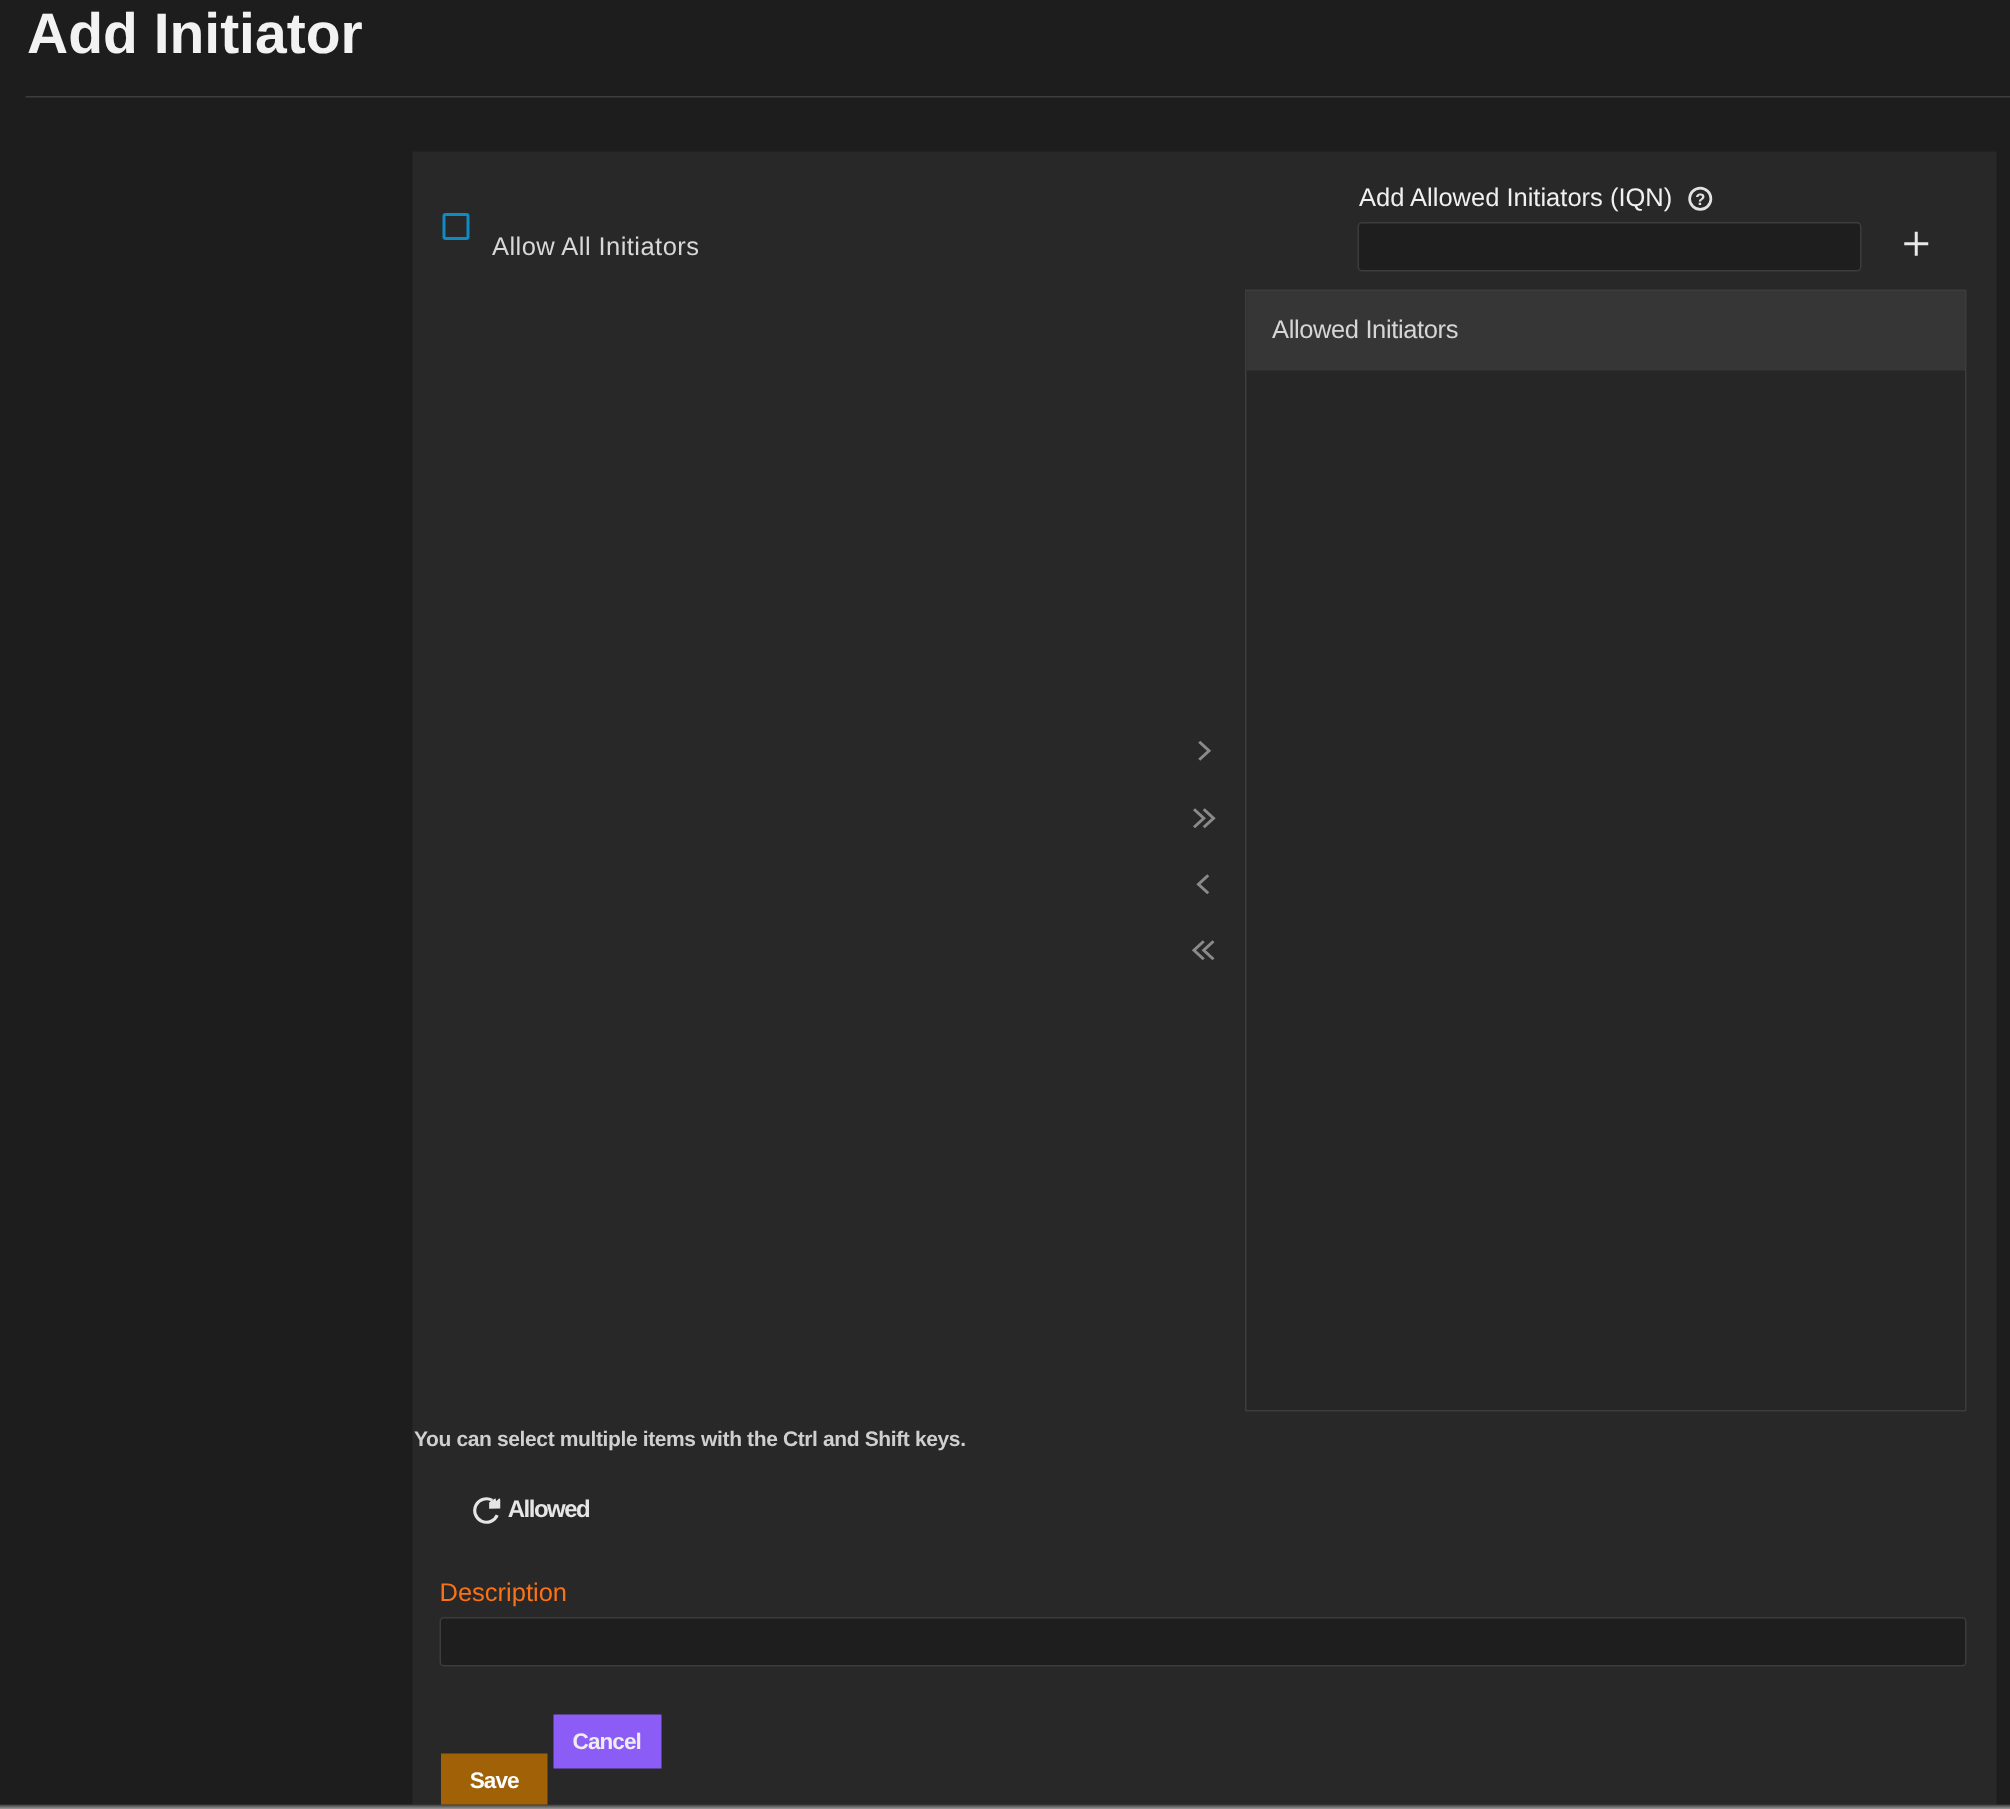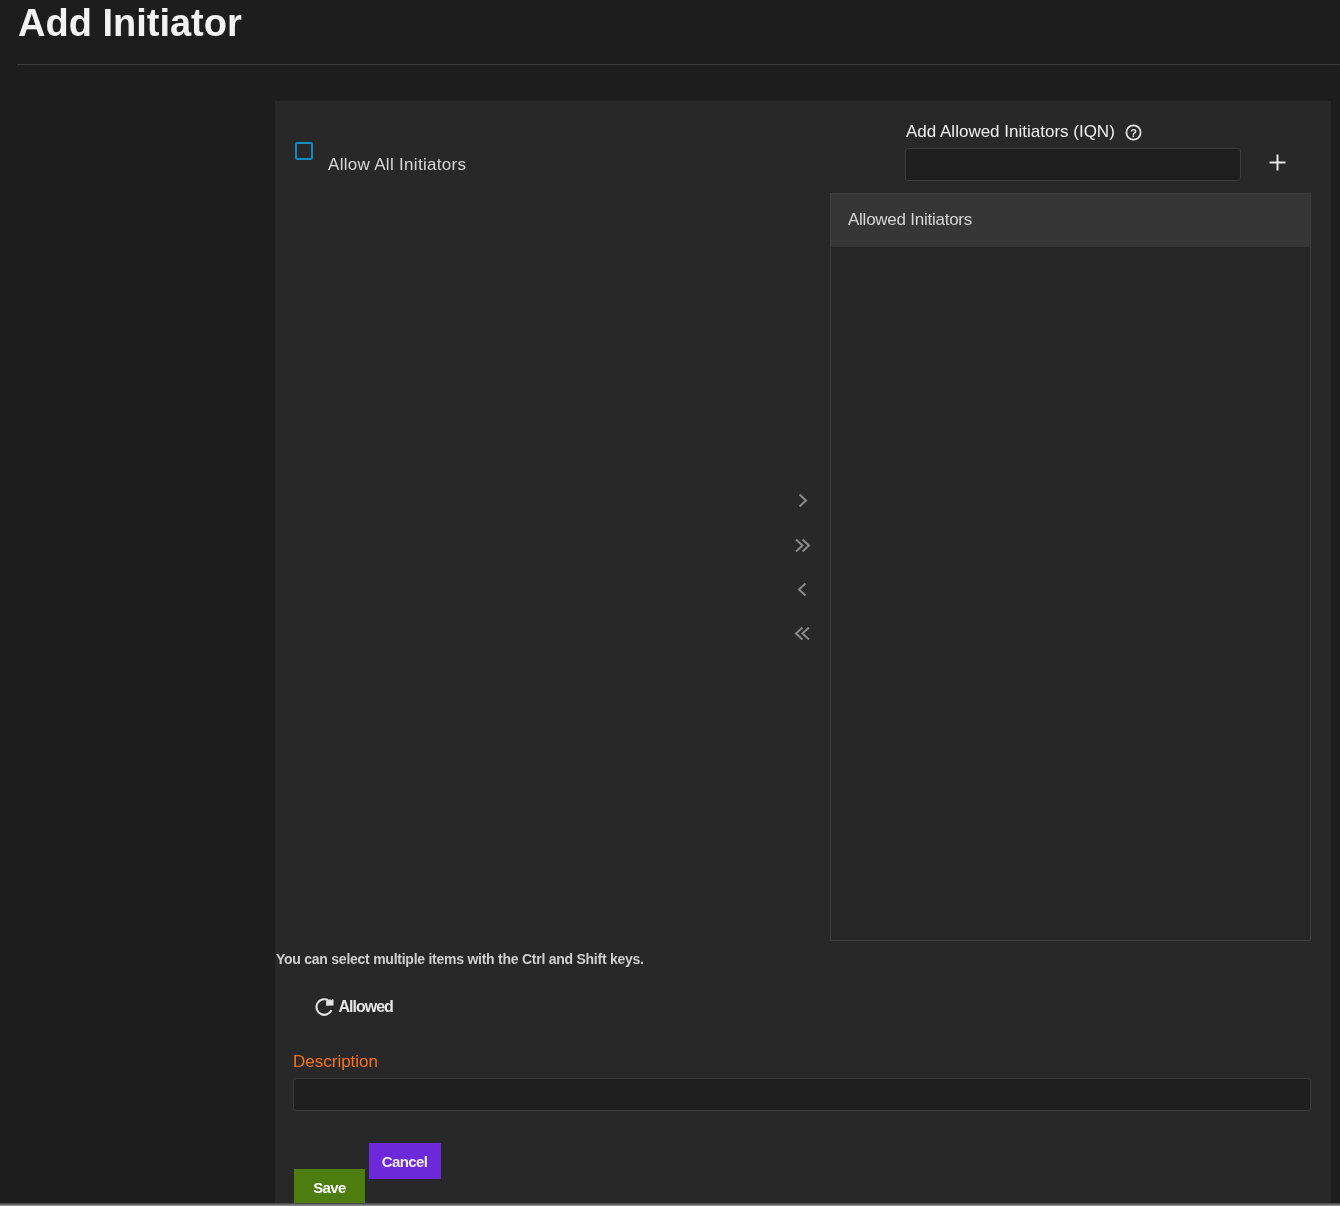--- a/index.html
+++ b/index.html
@@ -32,23 +32,23 @@
   .arr { position:absolute; left:794px; width:17px; height:17px; }
 
   #hint { left:276px; top:950.6px; font-size:14px; font-weight:bold; letter-spacing:-0.25px; color:#cfcfcf; }
 
   #refresh { left:314.5px; top:996.5px; height:21px; display:flex; align-items:center; }
   #refresh span { font-size:16px; font-weight:bold; letter-spacing:-1px; color:#e6e6e6; margin-left:5px; }
 
   #desclab { left:293px; top:1051.7px; font-size:17px; color:#f97316; }
   #descinput { left:293px; top:1077.5px; width:1018px; height:33px; background:#1e1e1e; border:1px solid #3c3c3c; border-radius:3px; }
 
-  #save { left:294px; top:1168.6px; width:71px; height:36px; background:#4d7c0f; color:#ffffff;
+  #save { left:294px; top:1168.6px; width:71px; height:36px; background:#a16207; color:#ffffff;
           display:flex; align-items:center; justify-content:center; font-size:15px; letter-spacing:-0.6px; padding-top:1px; font-weight:bold; }
-  #cancel { left:368.5px; top:1143px; width:72px; height:36px; background:#6d28d9; color:#ededed;
+  #cancel { left:368.5px; top:1143px; width:72px; height:36px; background:#8b5cf6; color:#ededed;
           display:flex; align-items:center; justify-content:center; font-size:15px; letter-spacing:-0.6px; padding-top:1px; font-weight:bold; }
 
   #bstrip { left:0; top:1203px; width:1340px; height:3px; background:linear-gradient(#3a3a3a,#9a9a9a); }
 </style>
 </head>
 <body>
 <div id="stage">
   <div class="abs" id="h1">Add Initiator</div>
   <div class="abs" id="hr"></div>
   <div class="abs" id="card"></div>

